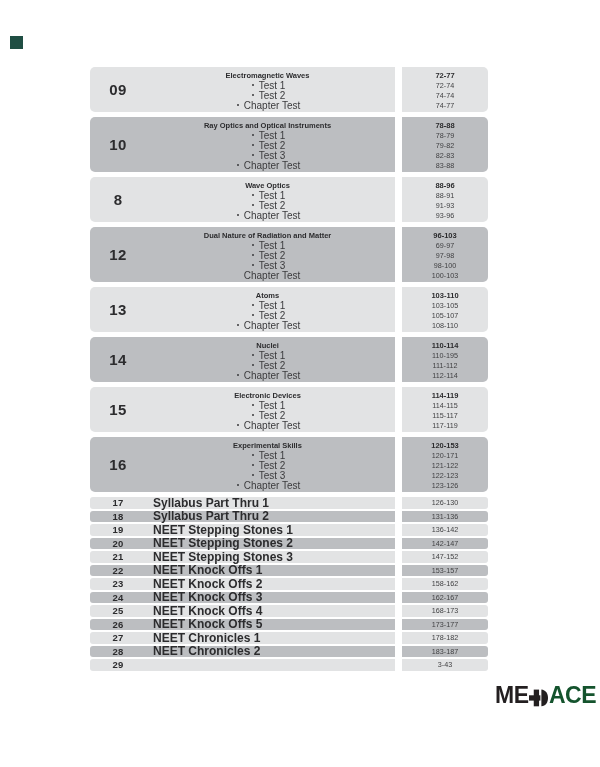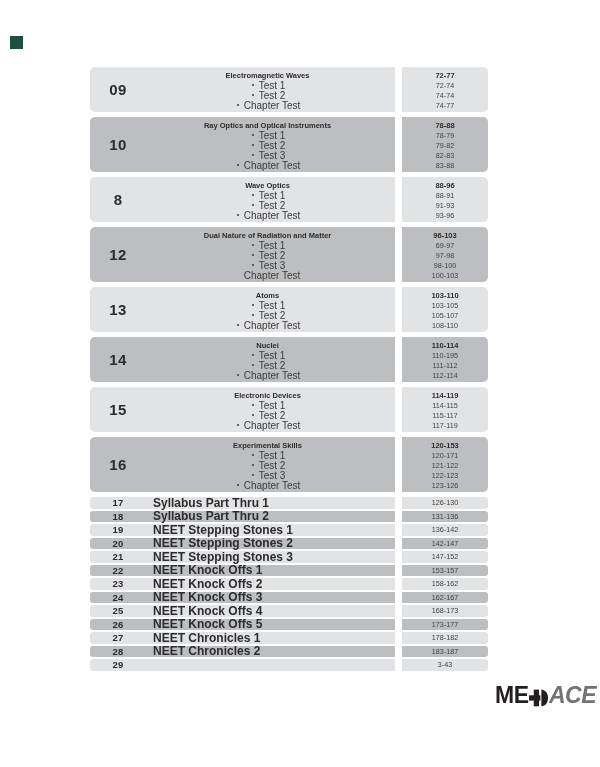--- a/index.html
+++ b/index.html
@@ -66,21 +66,21 @@
   }
   .simple-pages{text-align:left;font-size:7.2px;color:#414143;}
   .simple-row .sec-left,.simple-row .sec-right{display:flex;align-items:center;}
   
   .logo{
     position:absolute;left:457px;top:684px;
     display:flex;align-items:flex-end;
     font-weight:800;font-size:23px;line-height:1;letter-spacing:-0.5px;margin-left:38px;
   }
   .logo-me{color:#231f20;}
-  .logo-ace{color:#737373;font-style:italic;}
+  .logo-ace{color:#14532d;}
   .logo-d{width:19px;height:18px;margin:0 1px 0 0.5px;display:block;}
 </style>
 </head>
 <body>
 
 <div class="page">
   <div class="corner-tab"></div>
 
   <div class="toc">
       <div class="chapter-row">

